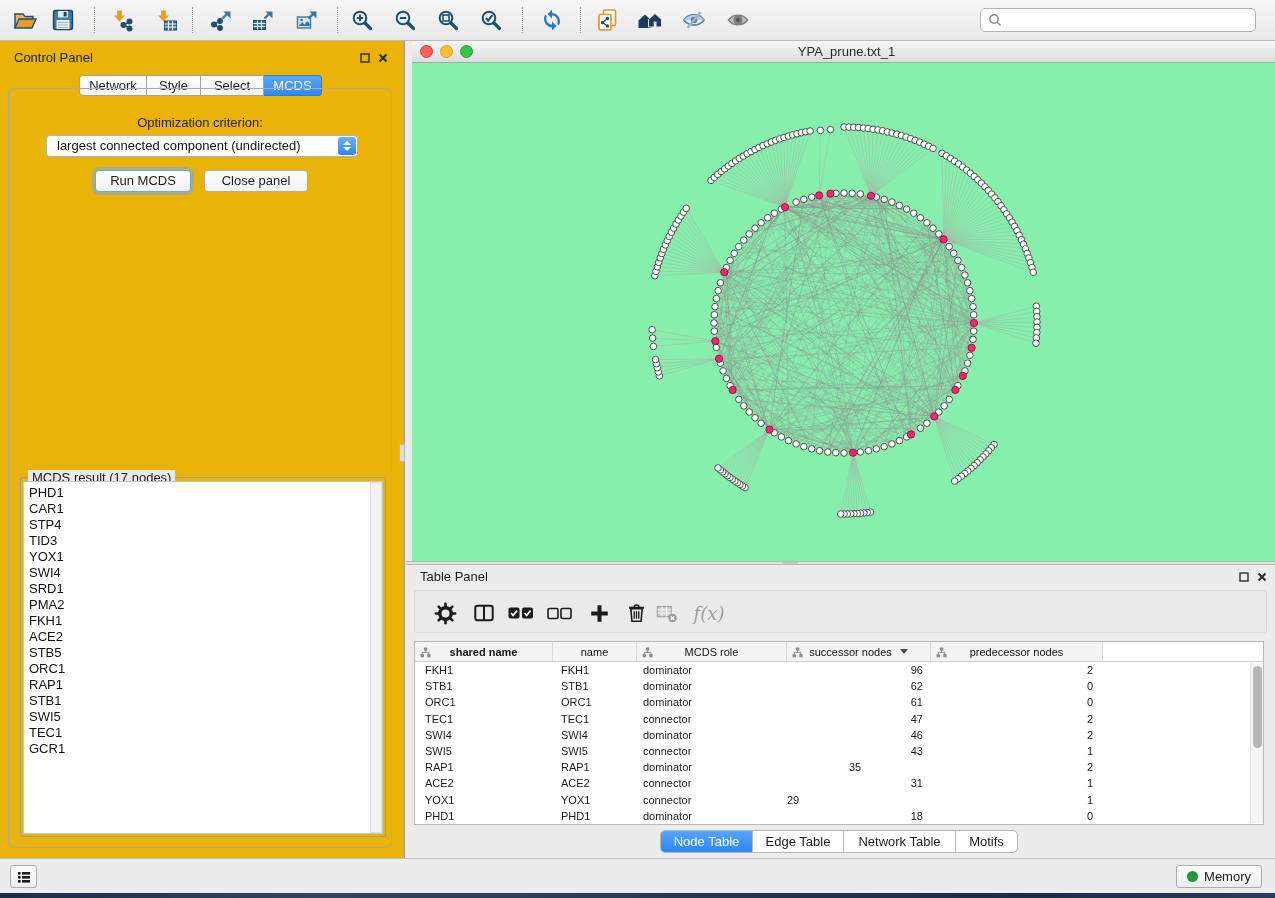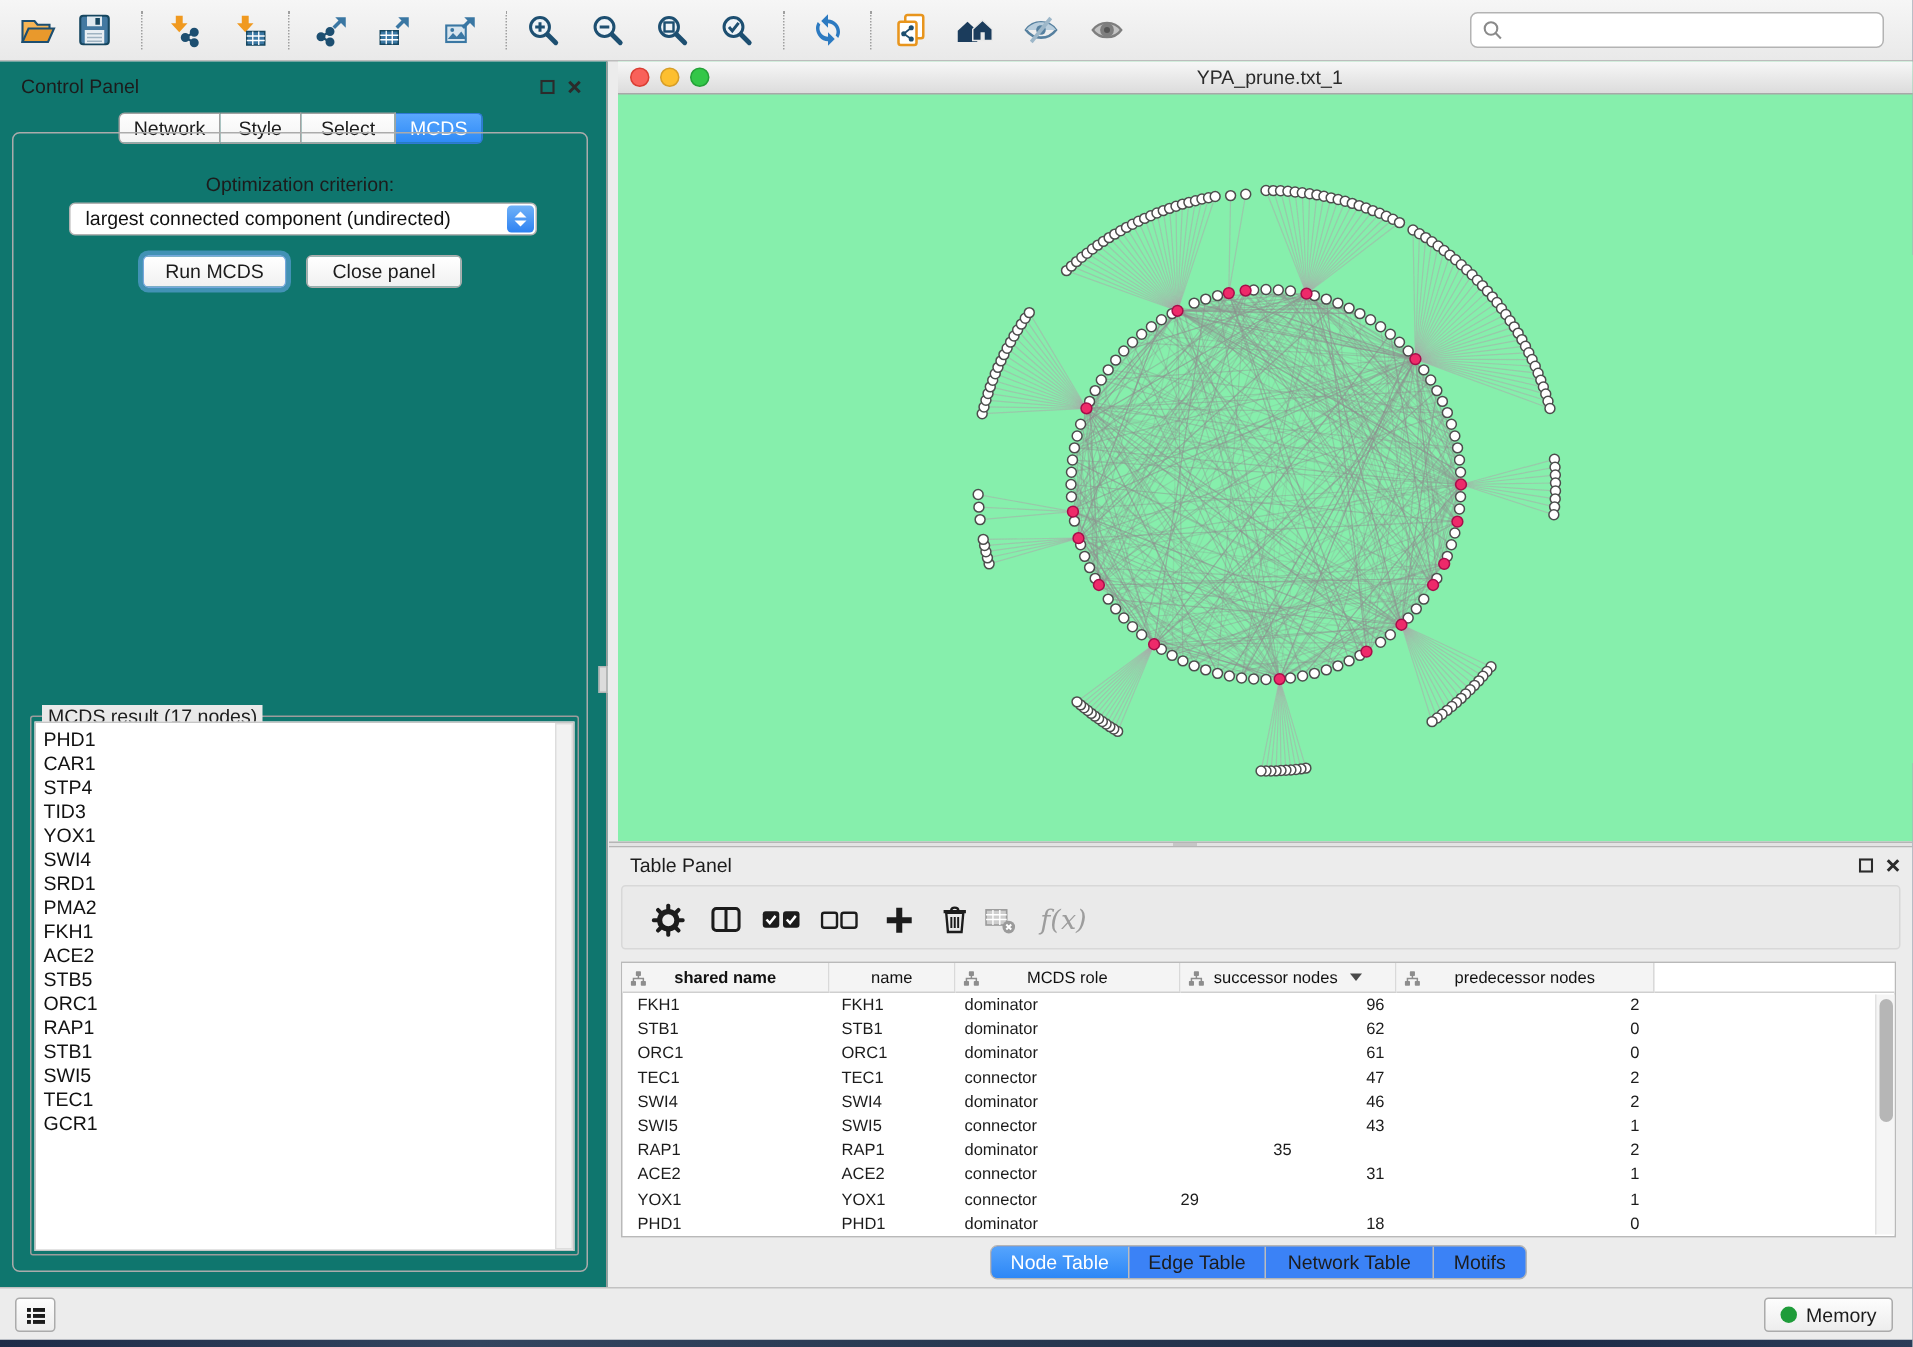--- a/index.html
+++ b/index.html
@@ -5,21 +5,21 @@
 *{margin:0;padding:0;box-sizing:border-box}
 html,body{width:1275px;height:898px}
 body{position:relative;font-family:"Liberation Sans",sans-serif;overflow:hidden;background:linear-gradient(90deg,#1e2c48,#33455f 25%,#27374f 55%,#1d2b47 80%,#2b3c58)}
 .app{position:absolute;left:0;top:0;width:1275px;height:893px;background:#ececec}
 
 .toolbar{position:absolute;left:0;top:0;width:100%;height:41px;background:linear-gradient(#f6f6f6,#e9e9e9);border-bottom:1px solid #bcbcbc}
 .tb-icon{position:absolute;top:7px;width:26px;height:26px;display:flex;align-items:center;justify-content:center}
 .tb-sep{position:absolute;top:7px;height:26px;border-left:1px dotted #9f9f9f;width:0}
 .search{position:absolute;right:19px;top:8px;width:276px;height:24px;background:#fff;border:1px solid #b3b3b3;border-radius:5px;display:flex;align-items:center;padding-left:7px}
 
-.cp{position:absolute;left:0;top:41px;width:405px;height:817px;background:#0f766e;border-right:1px solid #9a9a9a}
+.cp{position:absolute;left:0;top:41px;width:405px;height:817px;background:#eab308;border-right:1px solid #9a9a9a}
 .cp-title{position:absolute;left:14px;top:9px;font-size:13px;color:#1c1c1c}
 .win-ic{position:absolute;width:13px;height:13px;display:flex;align-items:center;justify-content:center}
 .tabs{position:absolute;display:flex;height:21px}
 .tab{font-size:13px;line-height:19px;text-align:center;background:linear-gradient(#fefefe,#f3f3f3);border:1px solid #a2a2a2;border-left:none;color:#1c1c1c}
 .tab:first-child{border-left:1px solid #a2a2a2;border-radius:4px 0 0 4px}
 .tab:last-child{border-radius:0 4px 4px 0}
 .tab.active{background:linear-gradient(#59a7fd,#2e8af7);color:#fff;border-color:#2f7ad6}
 .cp-panel{position:absolute;left:8px;top:47px;width:384px;height:760px;border:1px solid #ababab;border-radius:5px}
 .opt-label{position:absolute;left:0;top:26px;width:100%;text-align:center;font-size:13px;color:#1c1c1c}
 .dropdown{position:absolute;left:37px;top:46px;width:312px;height:22px;background:#fff;border:1px solid #b2b2b2;border-radius:4px;font-size:13px;line-height:20px;padding-left:10px;color:#111}
@@ -53,21 +53,21 @@
 .tbl{position:absolute;left:8px;top:76px;width:850px;height:184px;background:#fff;border:1px solid #b9b9b9}
 .thead{display:flex;height:20px;background:#fff;font-size:11px;color:#111}
 .th{position:relative;background:#f4f4f4;border-right:1px solid #d9d9d9;border-bottom:1px solid #cfcfcf;display:flex;align-items:center;justify-content:center;gap:4px}
 .th .mini{position:absolute;left:5px;top:5px}
 .th-fill{flex:1;border-bottom:1px solid #cfcfcf}
 .sort-dn{width:0;height:0;border-left:4px solid transparent;border-right:4px solid transparent;border-top:5px solid #4a4a4a;margin-left:4px}
 .tr{display:flex;height:16.2px;font-size:11px;color:#1c1c1c;align-items:center}
 .td{overflow:hidden;white-space:nowrap}
 .vsb{position:absolute;right:0;top:21px;bottom:1px;width:13px;background:#f5f5f5;border-left:1px solid #e2e2e2}
 .vsb-thumb{position:absolute;left:1.5px;top:3px;width:9px;height:82px;background:#b6b6b6;border-radius:5px}
-.tp-tabs{position:absolute;left:254px;top:265px;height:23px;display:flex;border:1px solid #b5b5b5;border-radius:5px;background:#3b82f6;overflow:hidden}
+.tp-tabs{position:absolute;left:254px;top:265px;height:23px;display:flex;border:1px solid #b5b5b5;border-radius:5px;background:#ffffff;overflow:hidden}
 .tp-tab{font-size:13px;line-height:21px;text-align:center;color:#1c1c1c;border-right:1px solid #bcbcbc}
 .tp-tab:last-child{border-right:none}
 .tp-tab.active{background:linear-gradient(#55a4fd,#2d87f6);color:#fff}
 
 .status{position:absolute;left:0;top:858px;width:1275px;height:35px;background:#ececec;border-top:1px solid #c2c2c2}
 .sb-btn{position:absolute;left:10px;top:6px;width:27px;height:23px;background:linear-gradient(#fdfdfd,#ededed);border:1px solid #ababab;border-radius:3px;display:flex;align-items:center;justify-content:center}
 .mem-btn{position:absolute;right:13px;top:6px;height:23px;padding:0 10px;display:flex;align-items:center;gap:6px;background:linear-gradient(#fdfdfd,#ededed);border:1px solid #ababab;border-radius:3px;font-size:13px;color:#1c1c1c}
 .mem-dot{width:11px;height:11px;border-radius:50%;background:#1f9c3a}
 </style>
 </head>

